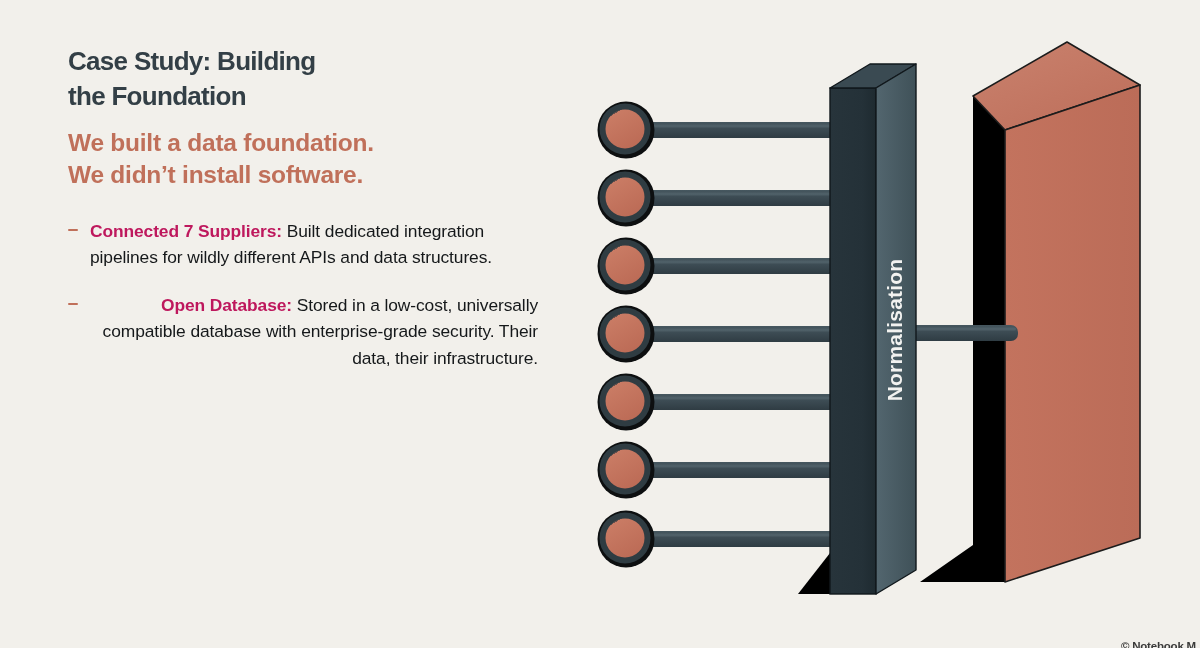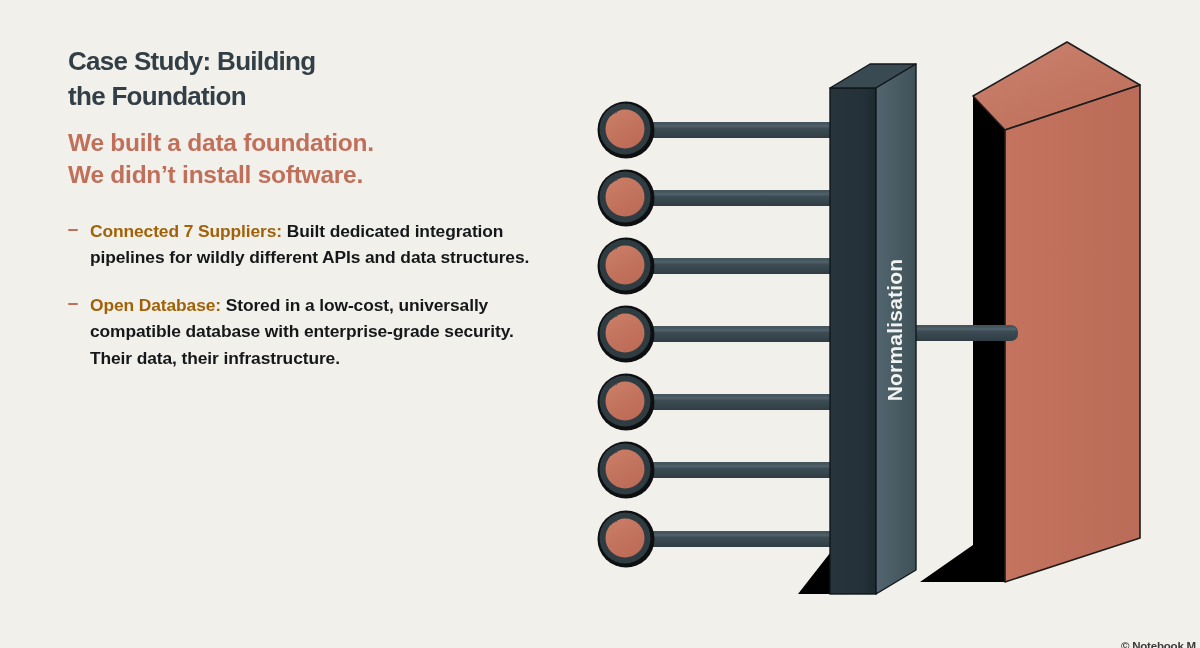--- a/index.html
+++ b/index.html
@@ -56,35 +56,35 @@
   }
   .bullet {
     position: relative;
     padding-left: 22px;
     margin-bottom: 21px;
     color: #15181a;
     font-size: 17.4px;
     line-height: 1.52;
     letter-spacing: -0.1px;
   }
-  .bullet:last-child { margin-bottom: 0; }
+  .bullet:last-child { margin-bottom: 0; text-align: right; }
   .bullet .dash {
     position: absolute;
     left: 0;
     top: 11px;
     width: 10px;
     height: 2.6px;
     background: #c0705a;
     border-radius: 1px;
   }
   .bullet .lead {
     font-weight: bold;
-    color: #a16207;
-  }
-  .bullet .body { font-weight: bold; }
+    color: #be185d;
+  }
+  .bullet .body { font-weight: normal; }
 
   
   .illus {
     position: absolute;
     left: 580px;
     top: 0;
     width: 620px;
     height: 648px;
   }
   .illus svg { display: block; }

